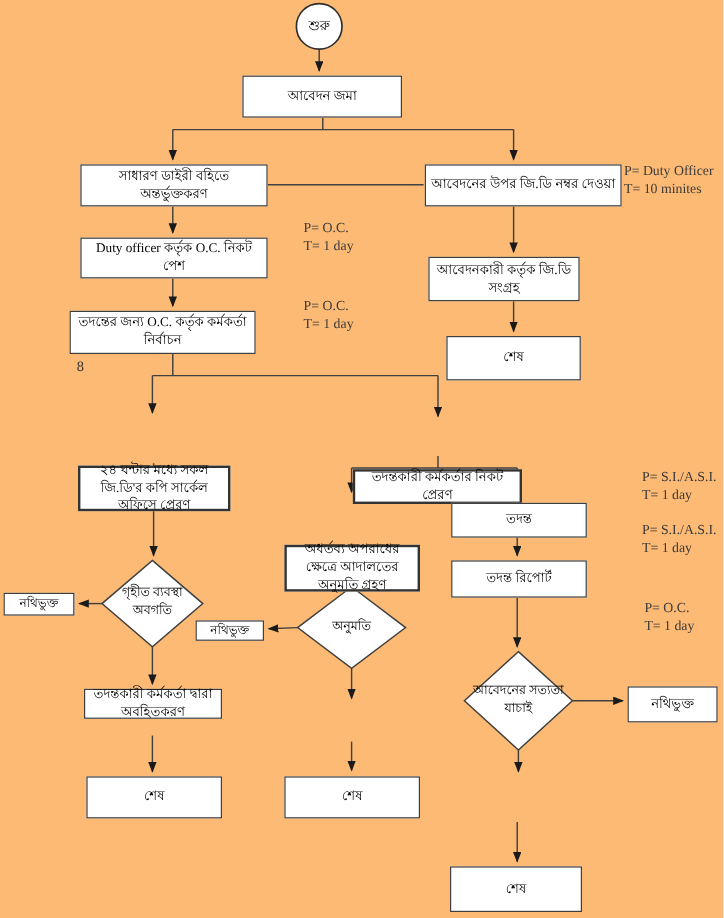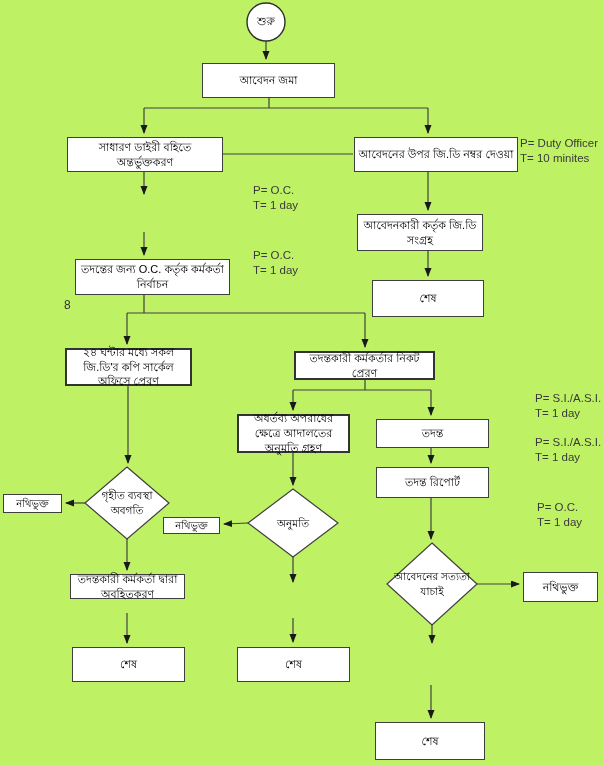--- a/index.html
+++ b/index.html
@@ -1,27 +1,27 @@
 <!DOCTYPE html>
 <html><head>
 <meta charset="utf-8">
 <style>
   html,body{margin:0;padding:0;background:#ffffff;}
   #canvas{
-    position:relative;width:603px;height:765px;background:#bef264;
-    font-family:Liberation Sans, sans-serif;color:#000;
+    position:relative;width:603px;height:765px;background:#fdba74;
+    font-family:Liberation Serif, serif;color:#000;
     overflow:hidden;
   }
   #wires{position:absolute;left:0;top:0;width:603px;height:765px;}
   .node{
     position:absolute;display:flex;align-items:center;justify-content:center;
     text-align:center;font-size:11px;line-height:1.35;box-sizing:border-box;
     background:#fff;border:1px solid #3f3f3f;padding:1px 3px;
   }
-  .thick{border-width:2px;border-color:#333;}
+  .thick{border-width:2px;border-color:#333;margin-top:40px;}
   .sm{font-size:10px;}
   .dlabel{
     position:absolute;display:flex;align-items:center;justify-content:center;
     text-align:center;font-size:10.5px;line-height:1.4;background:transparent;border:none;
   }
   .circle-label{
     position:absolute;display:flex;align-items:center;justify-content:center;
     font-size:11px;background:transparent;
   }
   .ann{
@@ -92,22 +92,23 @@
   </svg>
 
   <div class="circle-label" style="left:247px;top:4px;width:38px;height:36px">শুরু</div>
 
   <div class="node" style="left:202px;top:63px;width:133px;height:35px">আবেদন জমা</div>
 
   <div class="node" style="left:67px;top:137px;width:156px;height:35px">সাধারণ ডাইরী বহিতে অন্তর্ভুক্তকরণ</div>
 
   <div class="node" style="left:354px;top:137px;width:164px;height:35px">আবেদনের উপর জি.ডি নম্বর দেওয়া</div>
 
+  <div class="node" style="left:67px;top:198px;width:156px;height:34px">Duty officer কর্তৃক O.C. নিকট পেশ</div>
 
-  <div class="node" style="left:75px;top:259px;width:155px;height:36px">তদন্তের জন্য O.C. কর্তৃক কর্মকর্তা নির্বাচন</div>
+  <div class="node" style="left:58px;top:259px;width:155px;height:36px">তদন্তের জন্য O.C. কর্তৃক কর্মকর্তা নির্বাচন</div>
 
   <div class="node" style="left:357px;top:214px;width:126px;height:37px">আবেদনকারী কর্তৃক জি.ডি সংগ্রহ</div>
 
   <div class="node" style="left:372px;top:280px;width:112px;height:37px">শেষ</div>
 
   <div class="node thick" style="left:65px;top:348px;width:127px;height:38px">২৪ ঘন্টার মধ্যে সকল জি.ডি'র কপি সার্কেল অফিসে প্রেরণ</div>
 
   <div class="node thick" style="left:294px;top:351px;width:141px;height:29px">তদন্তকারী কর্মকর্তার নিকট প্রেরণ</div>
 
   <div class="node thick" style="left:237px;top:414px;width:113px;height:39px">অধর্তব্য অপরাধের ক্ষেত্রে আদালতের অনুমতি গ্রহণ</div>

